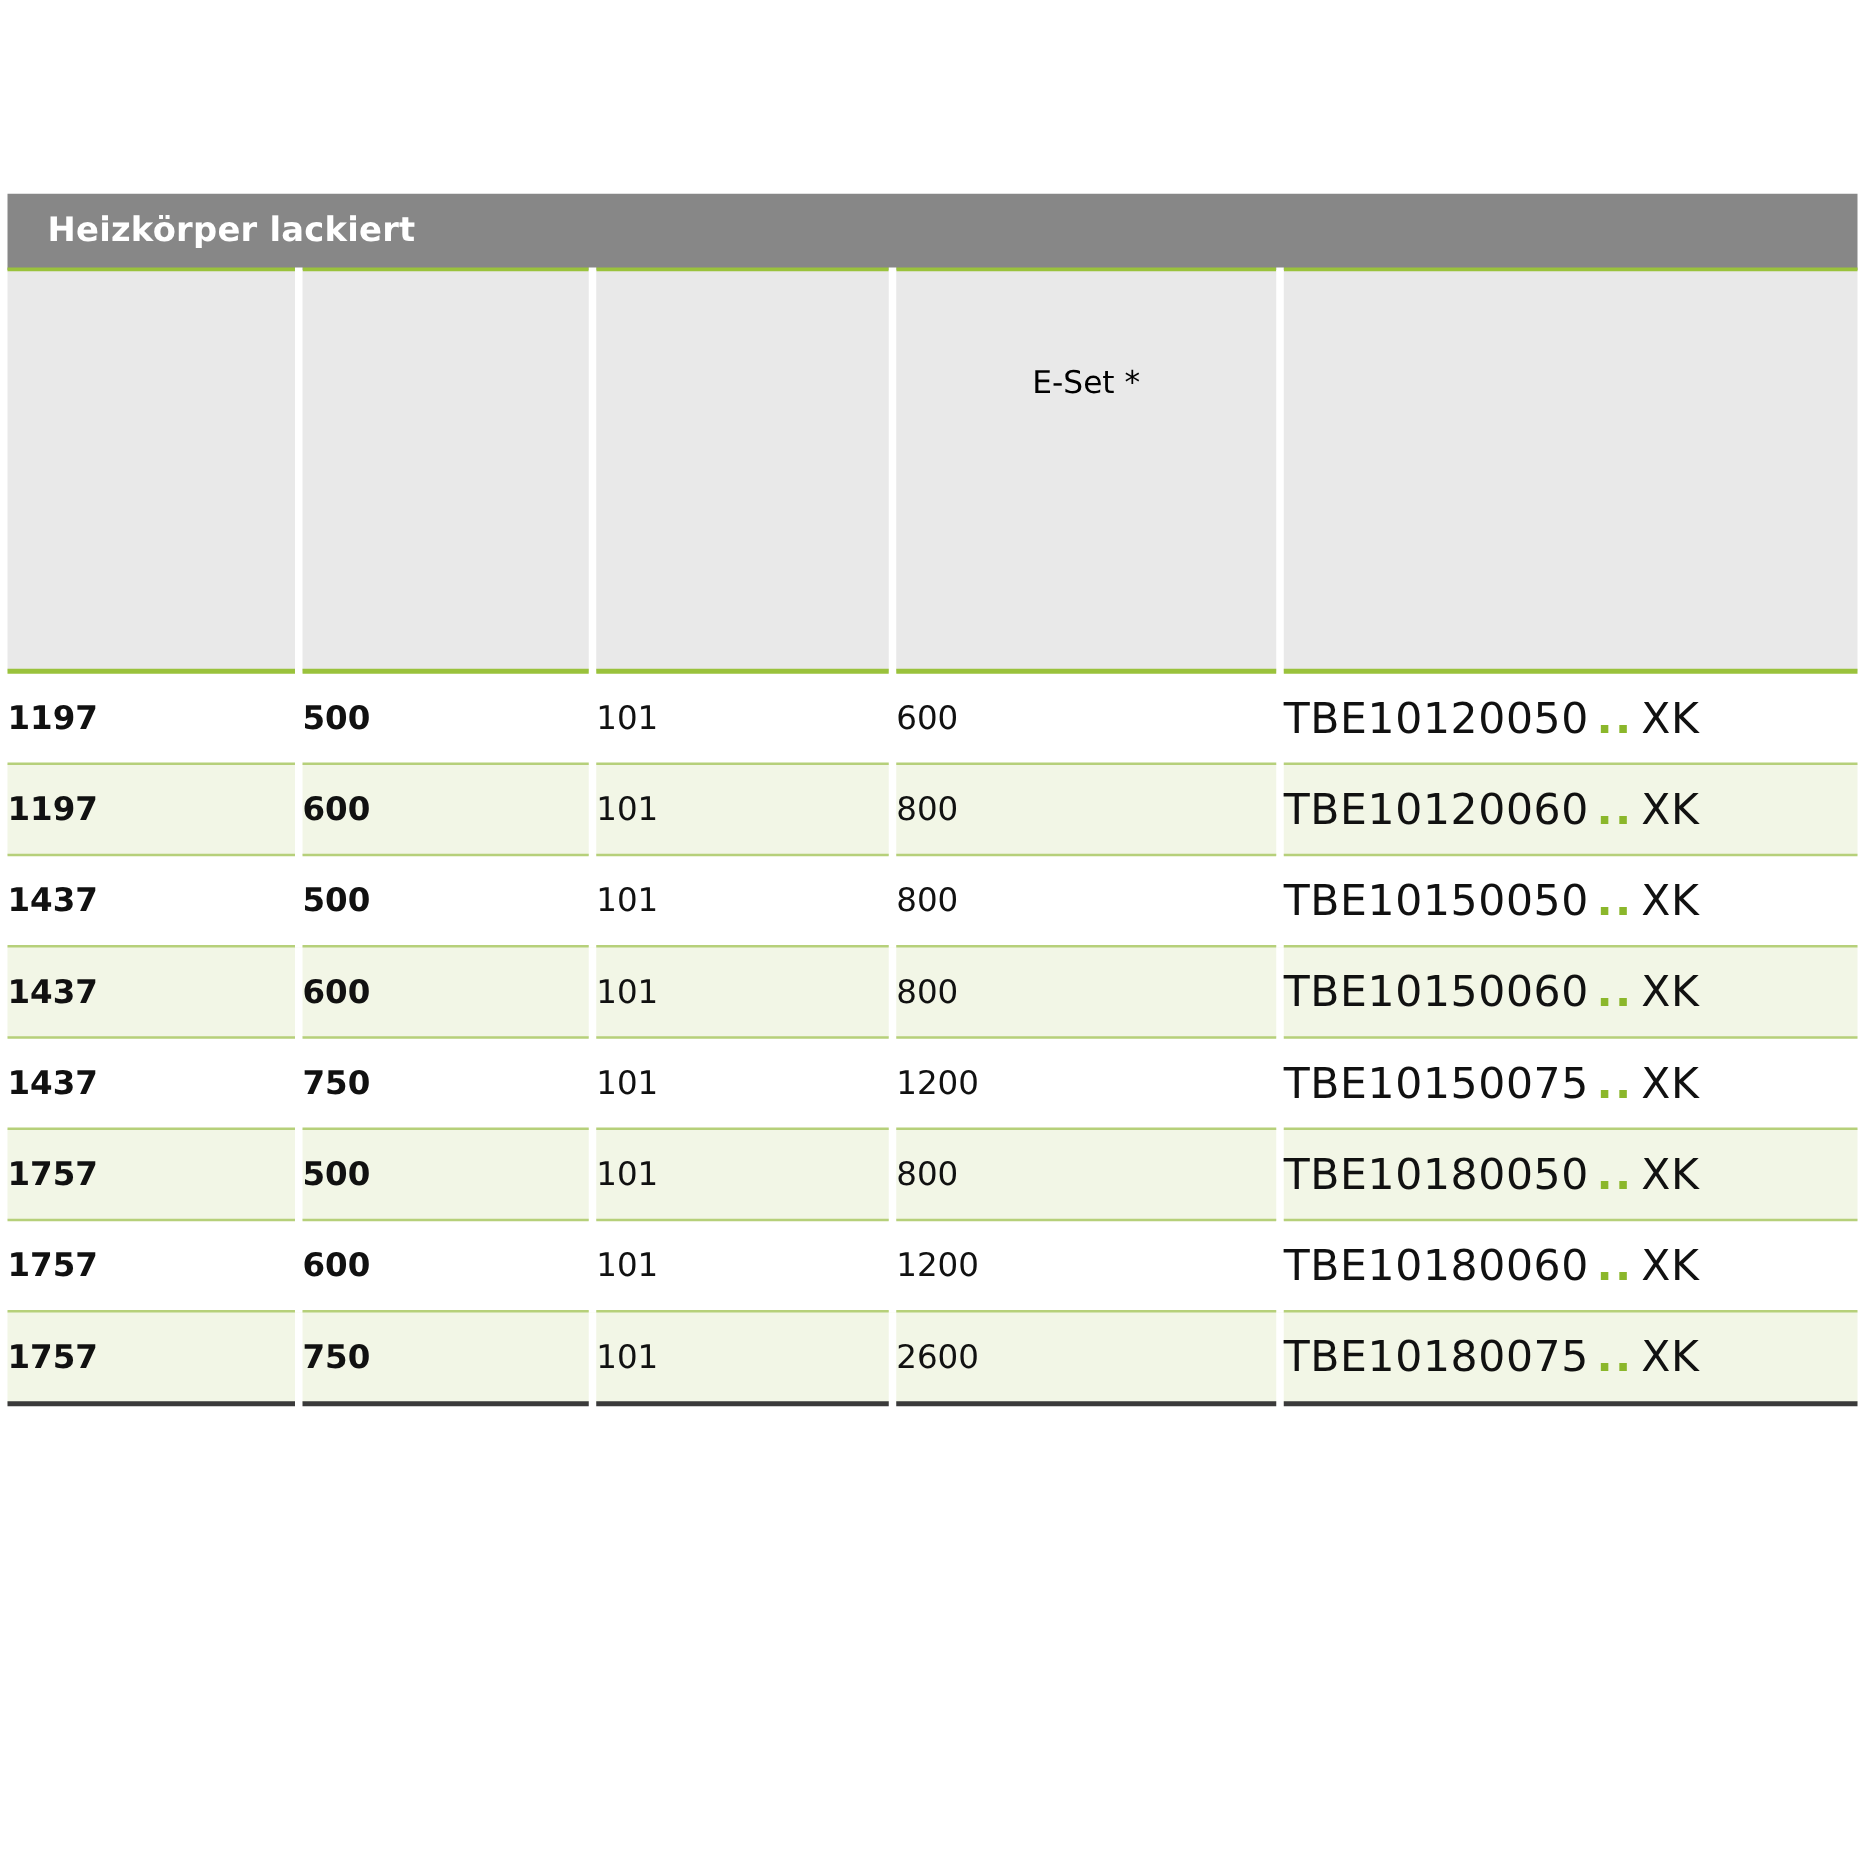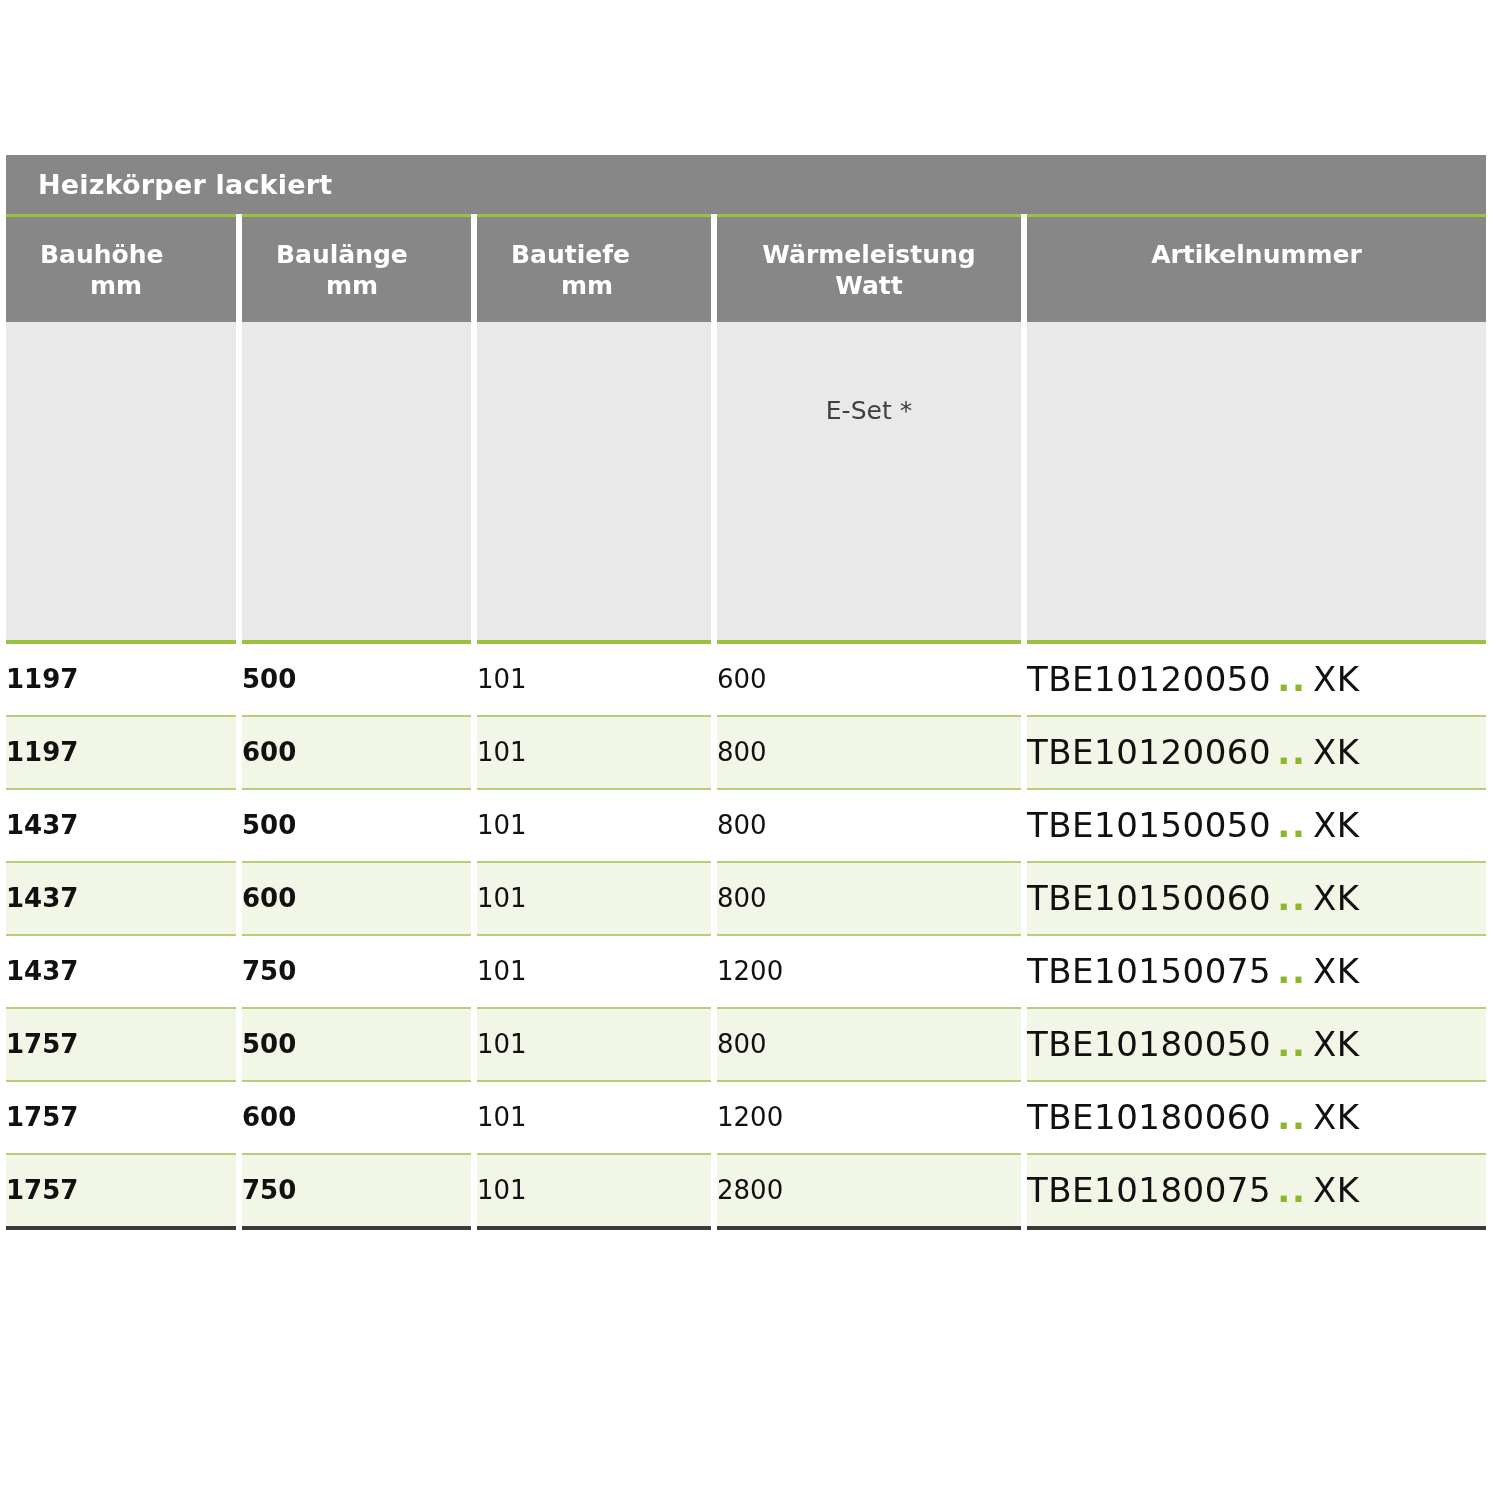--- a/index.html
+++ b/index.html
@@ -72,21 +72,21 @@
   }
   
   .eset td {
     background: #e9e9e9;
     height: 318px;
     border-right: 6px solid #ffffff;
     border-bottom: 4px solid #9ac23c;
     vertical-align: top;
     font-size: 25px;
     text-align: center;
-    color: #404040;
+    color: #000000;
     padding: 0;
   }
   .eset td:last-child {
     border-right: none;
   }
   .eset .eset-label {
     display: block;
     padding-top: 74px;
   }
   
@@ -138,41 +138,20 @@
         <col style="width:235px">
         <col style="width:240px">
         <col style="width:310px">
         <col style="width:462px">
       </colgroup>
 
       <thead>
         <tr class="title-row">
           <td colspan="5">Heizkörper lackiert</td>
         </tr>
-        <tr class="hdr">
-          <th class="left">
-            <span>Bauhöhe</span>
-            <span class="sub">mm</span>
-          </th>
-          <th class="left">
-            <span>Baulänge</span>
-            <span class="sub">mm</span>
-          </th>
-          <th class="left">
-            <span>Bautiefe</span>
-            <span class="sub">mm</span>
-          </th>
-          <th class="ctr">
-            <span>Wärmeleistung</span>
-            <span class="sub">Watt</span>
-          </th>
-          <th class="ctr">
-            <span>Artikelnummer</span>
-          </th>
-        </tr>
       </thead>
 
       <tbody>
         <tr class="eset">
           <td></td>
           <td></td>
           <td></td>
           <td>
             <span class="eset-label">E-Set *</span>
           </td>
@@ -241,21 +220,21 @@
           <td>101</td>
           <td>1200</td>
           <td>
             <span class="art"><span>TBE10180060</span><span class="dots">..</span><span>XK</span></span>
           </td>
         </tr>
         <tr class="even">
           <td class="b">1757</td>
           <td class="b">750</td>
           <td>101</td>
-          <td>2800</td>
+          <td>2600</td>
           <td>
             <span class="art"><span>TBE10180075</span><span class="dots">..</span><span>XK</span></span>
           </td>
         </tr>
       </tbody>
     </table>
   </div>
 </div>
 
 </body></html>

